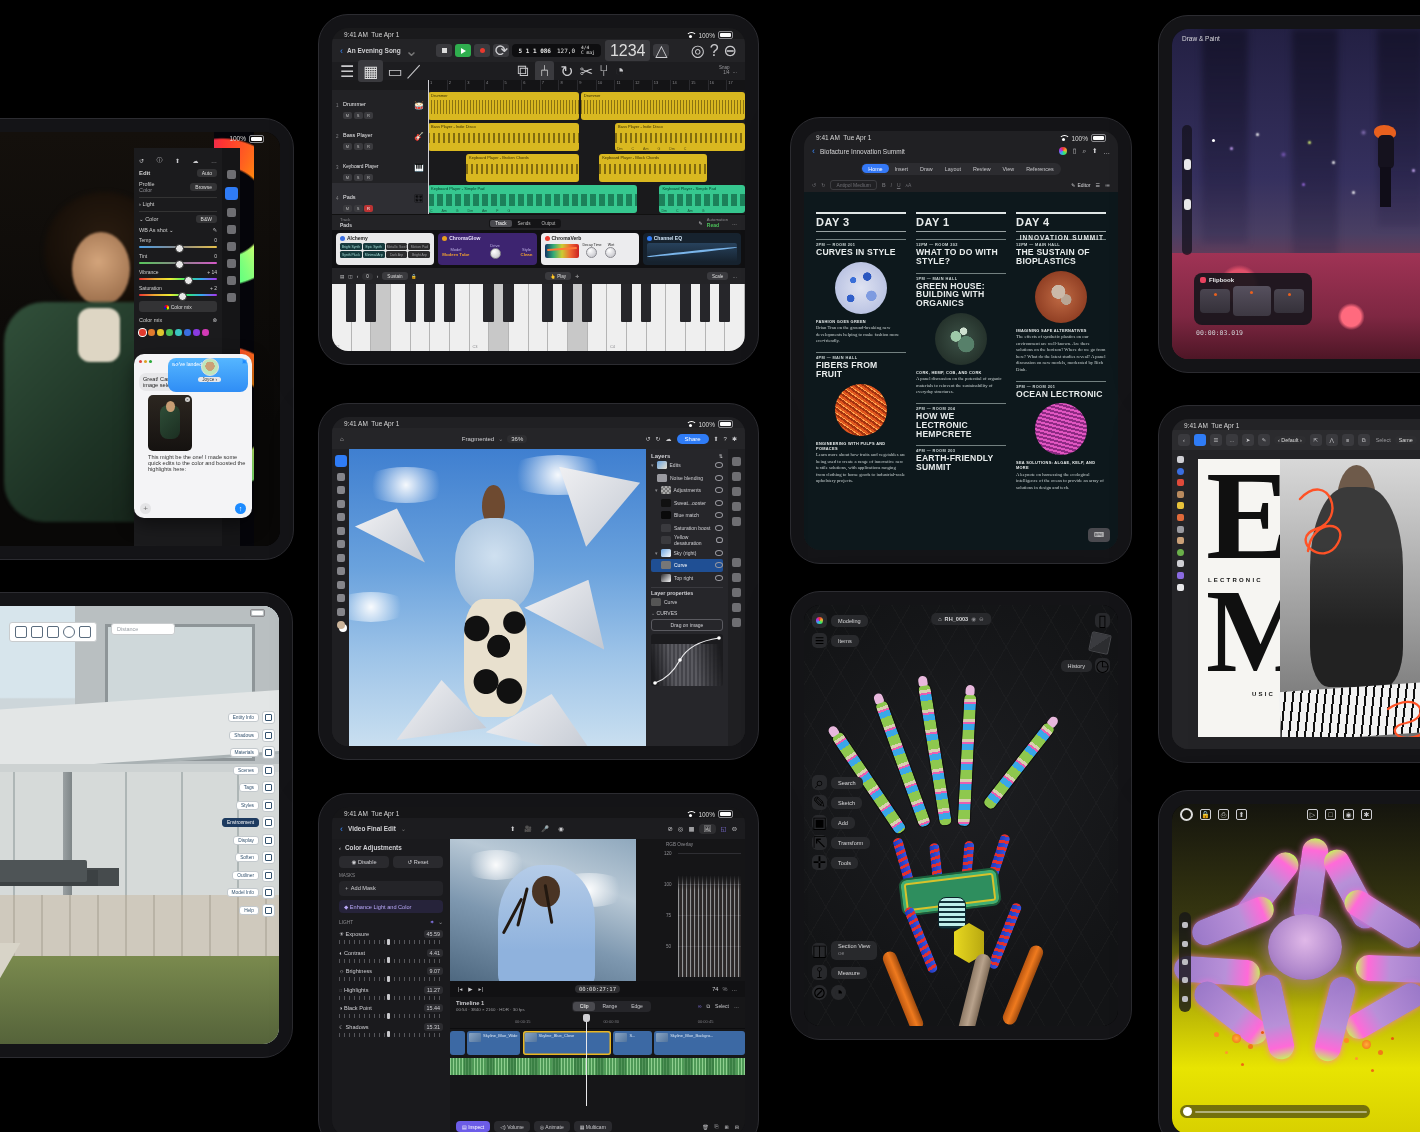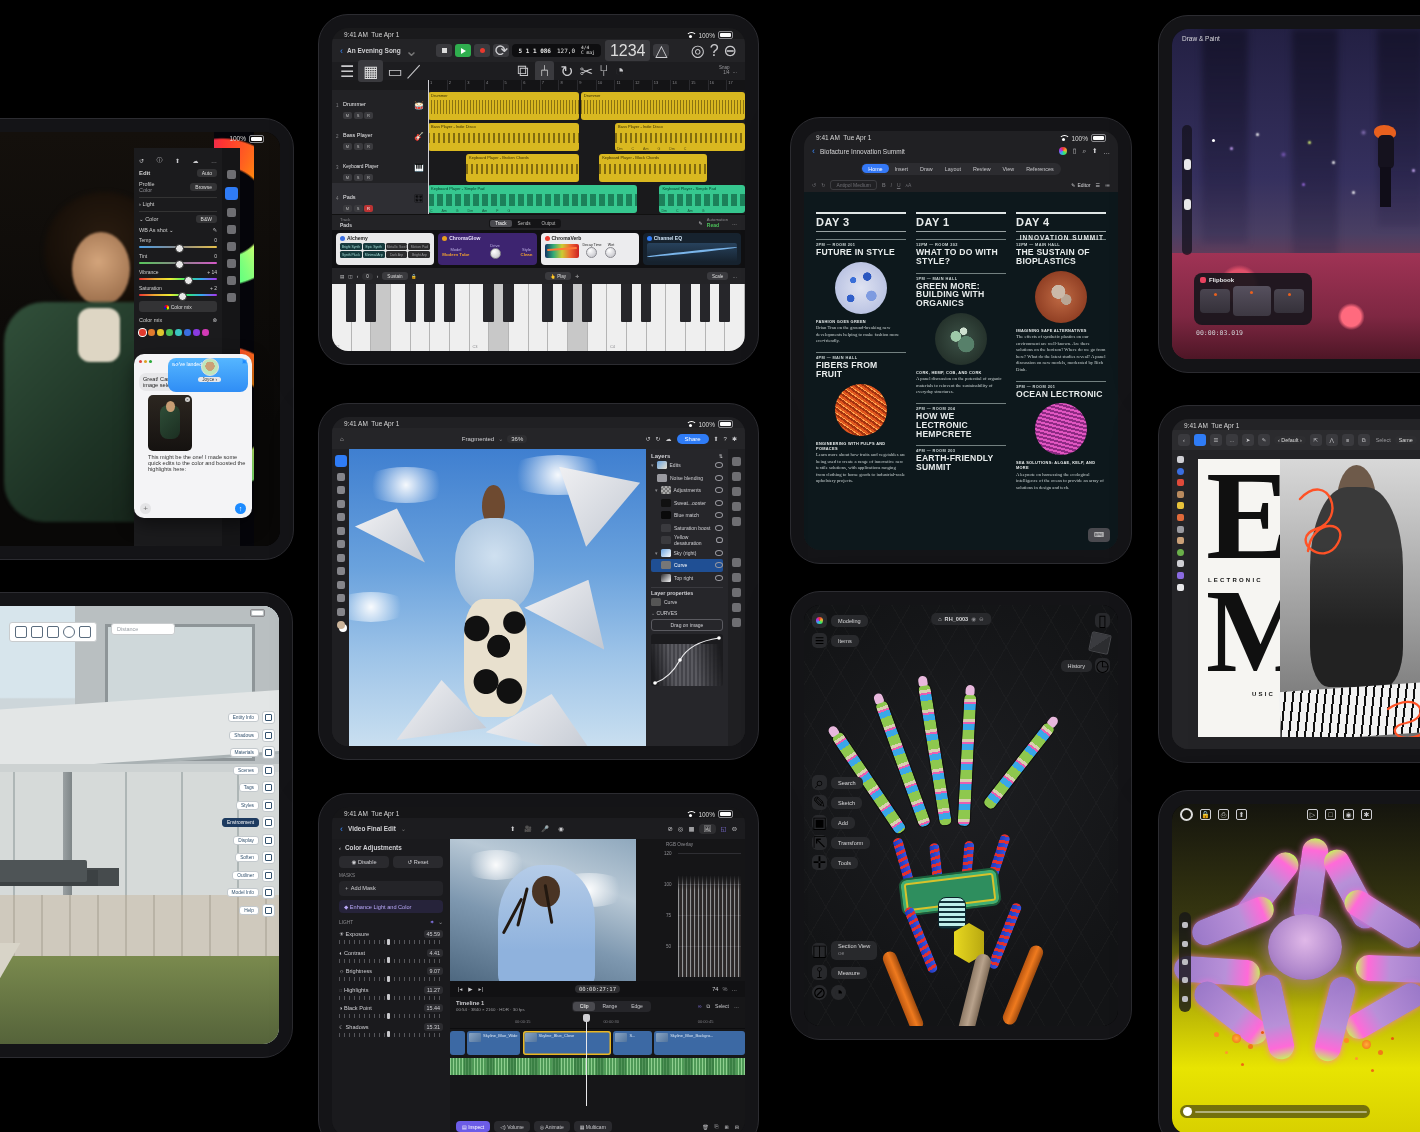--- a/index.html
+++ b/index.html
@@ -703,36 +703,36 @@
         <span style="margin-left:auto;color:#d2d2d5;" class="fc">✎ <span style="margin-left:2px;">Editor</span></span>
         <span class="ico">☰</span>
         <span class="ico">≔</span>
       </div>
       <div class="wd-doc">
         <div class="wd-h1s">INNOVATION SUMMIT</div>
         <div class="wd-cols">
           <div class="wd-col">
             <div class="wd-day">DAY 3</div>
             <div class="wd-meta">2PM — ROOM 201</div>
-            <div class="wd-t">FUTURE IN STYLE</div>
+            <div class="wd-t">CURVES IN STYLE</div>
             <div class="wd-img img-petri"></div>
             <div class="wd-tag">FASHION GOES GREEN</div>
             <div class="wd-body">Brian Tran on the ground-breaking new developments helping to make fashion more eco-friendly.</div>
             <div class="wd-meta">4PM — MAIN HALL</div>
             <div class="wd-t">FIBERS FROM FRUIT</div>
             <div class="wd-img img-fiber"></div>
             <div class="wd-tag">ENGINEERING WITH PULPS AND POMACES</div>
             <div class="wd-body">Learn more about how fruits and vegetables are being used to create a range of innovative new textile solutions, with applications ranging from clothing to home goods to industrial-scale upholstery projects.</div>
           </div>
           <div class="wd-col">
             <div class="wd-day">DAY 1</div>
             <div class="wd-meta">12PM — ROOM 202</div>
             <div class="wd-t">WHAT TO DO WITH STYLE?</div>
             <div class="wd-meta">1PM — MAIN HALL</div>
-            <div class="wd-t">GREEN MORE: BUILDING WITH ORGANICS</div>
+            <div class="wd-t">GREEN HOUSE: BUILDING WITH ORGANICS</div>
             <div class="wd-img img-moss"></div>
             <div class="wd-tag">CORK, HEMP, COB, AND CORK</div>
             <div class="wd-body">A panel discussion on the potential of organic materials to reinvent the sustainability of everyday structures.</div>
             <div class="wd-meta">2PM — ROOM 204</div>
             <div class="wd-t">HOW WE LECTRONIC HEMPCRETE</div>
             <div class="wd-meta">4PM — ROOM 203</div>
             <div class="wd-t">EARTH-FRIENDLY SUMMIT</div>
           </div>
           <div class="wd-col">
             <div class="wd-day">DAY 4</div>

